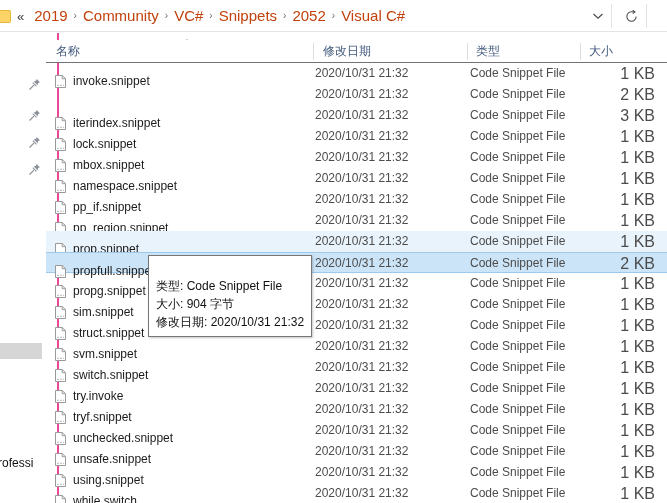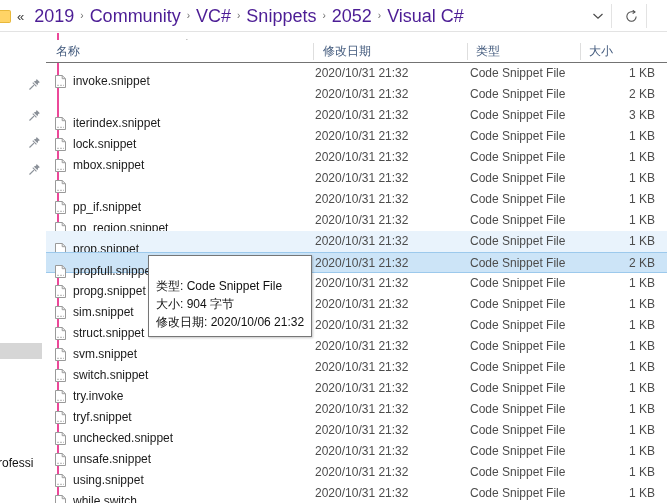--- a/index.html
+++ b/index.html
@@ -50,22 +50,22 @@
     align-items: center;
     white-space: nowrap;
   }
   .crumb-chevrons {
     color: #3b3b3b;
     font-size: 13px;
     padding: 0 5px 0 0;
     line-height: 1;
   }
   .crumb {
-    color: #4c1d95;
-    font-size: 18px;
+    color: #c2410c;
+    font-size: 15px;
     padding: 3px 5px;
     line-height: 16px;
     cursor: default;
   }
   .crumb-sep {
     color: #6d6d6d;
     font-size: 10px;
     padding: 0 1px;
     line-height: 16px;
   }
@@ -216,21 +216,21 @@
     font-size: 12px;
     color: #4c4c4c;
     white-space: nowrap;
   }
   .cell-size {
     position: absolute;
     left: 524px; top: 0;
     width: 85px;
     height: 21px;
     line-height: 21px;
-    font-size: 12px;
+    font-size: 16px;
     color: #4c4c4c;
     text-align: right;
     white-space: nowrap;
   }
 
   
   .tooltip {
     position: absolute;
     left: 148px; top: 255px;
     background: #ffffff;
@@ -397,20 +397,21 @@
       </div>
       <div class="row">
         <div class="cell-name">
           <span class="doc-icon">
             <svg width="11" height="13" viewBox="0 0 11 13">
               <path d="M0.5 0.5 L7.2 0.5 L10.5 3.7 L10.5 12.5 L0.5 12.5 Z" fill="#ffffff" stroke="#9a9a9a" stroke-width="1"></path>
               <path d="M7.2 0.6 L7.2 3.7 L10.4 3.7" fill="none" stroke="#9a9a9a" stroke-width="1"></path>
               <path d="M2 10.3 h2 M5 10.3 h2 M8 10.3 h1" stroke="#b5b5b5" stroke-width="1"></path>
             </svg>
           </span>
+          <span class="name-text">namespace.snippet</span>
         </div>
         <div class="cell-date">2020/10/31 21:32</div>
         <div class="cell-type">Code Snippet File</div>
         <div class="cell-size">1 KB</div>
       </div>
       <div class="row">
         <div class="cell-name">
           <span class="doc-icon">
             <svg width="11" height="13" viewBox="0 0 11 13">
               <path d="M0.5 0.5 L7.2 0.5 L10.5 3.7 L10.5 12.5 L0.5 12.5 Z" fill="#ffffff" stroke="#9a9a9a" stroke-width="1"></path>
@@ -632,16 +633,16 @@
         </div>
         <div class="cell-date">2020/10/31 21:32</div>
         <div class="cell-type">Code Snippet File</div>
         <div class="cell-size">1 KB</div>
       </div>
     </div>
 
   <div class="tooltip">
     <div class="tooltip-line">类型: Code Snippet File</div>
     <div class="tooltip-line">大小: 904 字节</div>
-    <div class="tooltip-line">修改日期: 2020/10/06 21:32</div>
+    <div class="tooltip-line">修改日期: 2020/10/31 21:32</div>
   </div>
 
 </div>
 
 </body></html>

